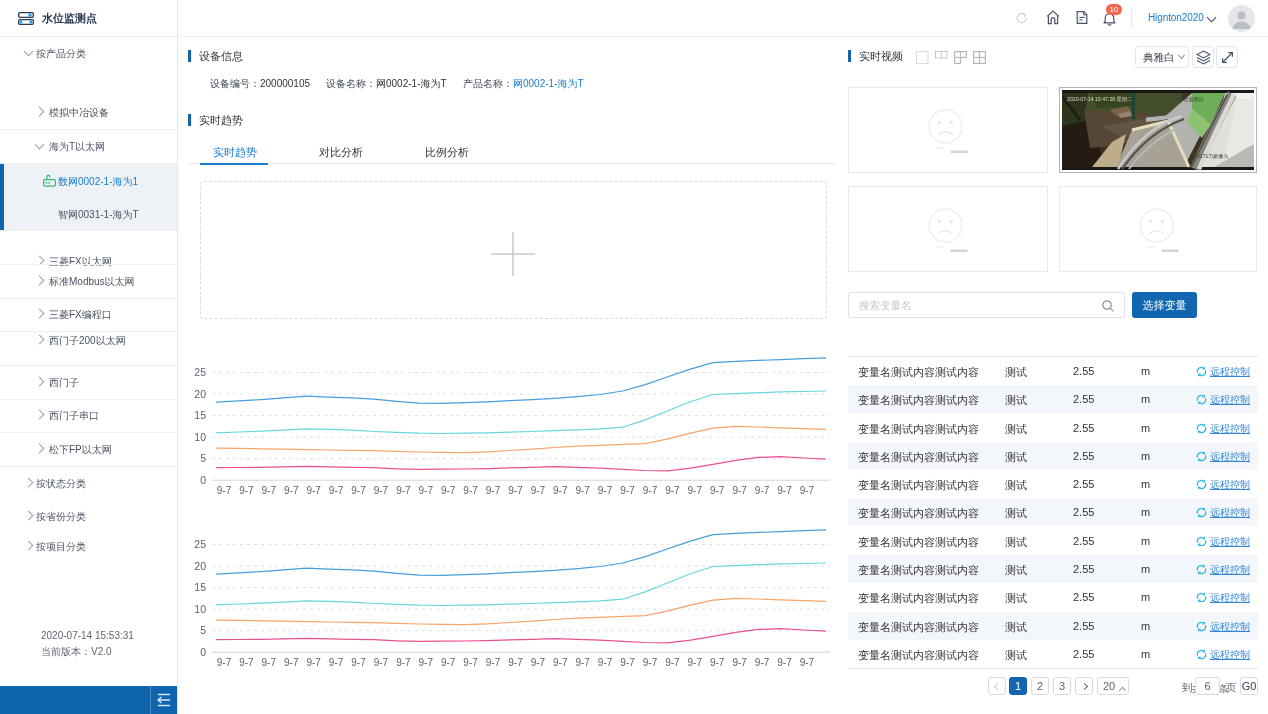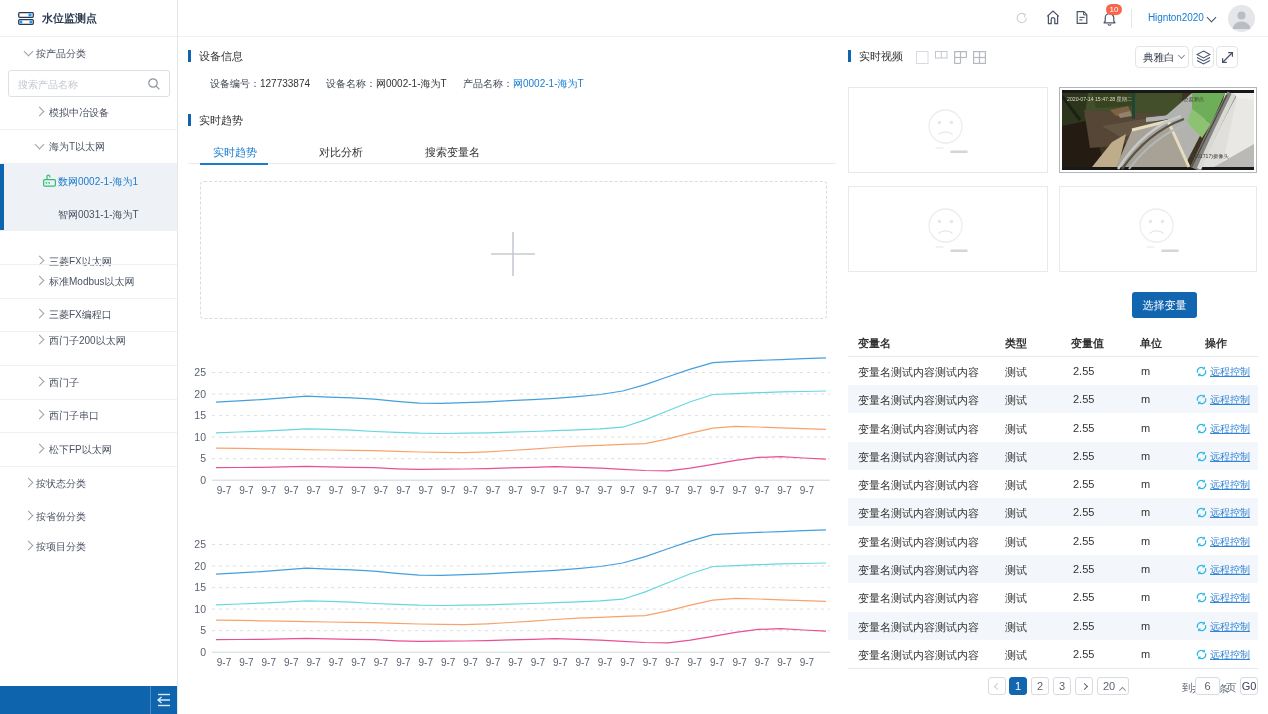--- a/index.html
+++ b/index.html
@@ -55,27 +55,20 @@
       <rect x="0.7" y="0.7" width="14.6" height="4.6" rx="1" fill="none" stroke="#2b3a52" stroke-width="1.3"></rect>
       <rect x="0.7" y="7.7" width="14.6" height="4.6" rx="1" fill="none" stroke="#2b3a52" stroke-width="1.3"></rect>
       <rect x="10.5" y="1.6" width="3" height="2.8" fill="#2196f3"></rect>
       <rect x="1.6" y="8.6" width="2.6" height="2.8" fill="#2196f3"></rect>
       <rect x="11.5" y="8.6" width="2.6" height="2.8" fill="#2196f3"></rect>
     </svg>
     <div id="sb-title">水位监测点</div>
   </div>
 
   <div class="trow" style="top:47px"><span class="chev d" style="margin:0 4px 2px 25px"></span>按产品分类</div>
-  <div id="sb-search">
-    <span>搜索产品名称</span>
-    <svg class="abs" style="right:8px;top:6px" width="14" height="14" viewBox="0 0 14 14">
-      <circle cx="6" cy="6" r="4.2" fill="none" stroke="#8b93a0" stroke-width="1.2"></circle>
-      <line x1="9.2" y1="9.2" x2="12.4" y2="12.4" stroke="#8b93a0" stroke-width="1.2"></line>
-    </svg>
-  </div>
 
   <div class="trow" style="top:106px"><span class="chev r" style="margin:0 6px 1px 36px"></span>模拟中冶设备</div>
   <div class="sep" style="top:129px"></div>
   <div class="trow" style="top:140px"><span class="chev d" style="margin:0 6px 2px 36px"></span>海为T以太网</div>
   <div class="sep" style="top:163px"></div>
 
   <div id="sel-block"></div>
   <div id="sel-bar"></div>
   <svg class="abs" style="left:43px;top:174px" width="13" height="13" viewBox="0 0 13 13">
     <rect x="0.6" y="5.6" width="11.8" height="6.5" rx="1.2" fill="none" stroke="#2fbf71" stroke-width="1.2"></rect>
@@ -99,20 +92,21 @@
   <div class="sep" style="top:399px"></div>
   <div class="trow" style="top:409px"><span class="chev r" style="margin:0 6px 1px 36px"></span>西门子串口</div>
   <div class="sep" style="top:432px"></div>
   <div class="trow" style="top:443px"><span class="chev r" style="margin:0 6px 1px 36px"></span>松下FP以太网</div>
   <div class="sep" style="top:466px"></div>
 
   <div class="trow" style="top:477px"><span class="chev r" style="margin:0 4px 1px 25px"></span>按状态分类</div>
   <div class="trow" style="top:510px"><span class="chev r" style="margin:0 4px 1px 25px"></span>按省份分类</div>
   <div class="trow" style="top:540px"><span class="chev r" style="margin:0 4px 1px 25px"></span>按项目分类</div>
 
+  <div id="sb-time">2020-07-14 15:53:31<br>当前版本：V2.0</div>
 
   <div id="sb-foot">
     <div class="vline"></div>
     <svg class="abs" style="left:156px;top:7px" width="16" height="14" viewBox="0 0 16 14">
       <line x1="2" y1="1.5" x2="14" y2="1.5" stroke="#fff" stroke-opacity=".85" stroke-width="1.4"></line>
       <line x1="2" y1="12.5" x2="14" y2="12.5" stroke="#fff" stroke-opacity=".85" stroke-width="1.4"></line>
       <path d="M5.5 4 L2 7 L5.5 10 M2 7 L14 7" fill="none" stroke="#fff" stroke-opacity=".85" stroke-width="1.4"></path>
     </svg>
   </div>
 </div>
@@ -140,29 +134,29 @@
 <div class="abs" style="left:1148px;top:12px;font-size:10px;color:#1a7dd0;letter-spacing:-0.1px">Hignton2020</div>
 <span class="chev d" style="position:absolute;left:1208px;top:14px;border-color:#4a5160"></span>
 <div class="abs" style="left:1228px;top:5px;width:27px;height:27px;border-radius:50%;background:#e4e6e9;overflow:hidden">
   <svg width="27" height="27" viewBox="0 0 27 27">
     <circle cx="13.5" cy="10.5" r="4" fill="#b9bdc4"></circle>
     <path d="M4.5 24 A9 7.5 0 0 1 22.5 24 Z" fill="#b9bdc4"></path>
   </svg>
 </div>
 
 <div class="stitle" style="left:199px;top:49px">设备信息</div>
-<div class="abs" style="left:210px;top:77px;font-size:10px;color:#424a56;white-space:nowrap">设备编号：<span style="color:#333">127733874</span></div>
+<div class="abs" style="left:210px;top:77px;font-size:10px;color:#424a56;white-space:nowrap">设备编号：<span style="color:#333">200000105</span></div>
     <div class="abs" style="left:326px;top:77px;font-size:10px;color:#424a56;white-space:nowrap">设备名称：<span style="color:#333">网0002-1-海为T</span></div>
     <div class="abs" style="left:463px;top:77px;font-size:10px;color:#424a56;white-space:nowrap">产品名称：<span style="color:#1a7dd0">网0002-1-海为T</span></div>
 
 <div class="stitle" style="left:199px;top:113px">实时趋势</div>
 <div class="abs" style="left:188px;top:163px;width:648px;height:1px;background:#e8eaed"></div>
 <div class="tab" style="left:213px;color:#1a7dd0">实时趋势</div>
 <div class="tab" style="left:319px">对比分析</div>
-<div class="tab" style="left:425px">搜索变量名</div>
+<div class="tab" style="left:425px">比例分析</div>
 <div class="abs" style="left:200px;top:163px;width:68px;height:2px;background:#1a7dd0"></div>
 
 <div class="abs" style="left:200px;top:181px;width:627px;height:138px;border:1px dashed #d8dbdf;border-radius:4px"></div>
 <svg class="abs" style="left:489px;top:230px" width="48" height="48" viewBox="0 0 48 48">
   <line x1="24" y1="2" x2="24" y2="46" stroke="#c6cad1" stroke-width="1.6"></line>
   <line x1="2" y1="24" x2="46" y2="24" stroke="#c6cad1" stroke-width="1.6"></line>
 </svg>
 
 <div id="chart1" class="abs" style="left:188px;top:352px"><svg width="648" height="152" viewBox="0 0 648 152">
 <line x1="24" y1="128.2" x2="642" y2="128.2" stroke="#d1d5da" stroke-width="1"></line>
@@ -351,29 +345,29 @@
 <path d="M152 77 L192 54 L192 77 Z" fill="#bab9b5"></path>
 <path d="M167 3 L192 3 L192 10 L175 8 Z" fill="#f1f0ec"></path>
 <path d="M170 4 C 161 20 148 46 133 79" stroke="#85857f" stroke-width="10" fill="none"></path>
 <path d="M172 4 C 164 20 151 46 137 79" stroke="#d8d8d4" stroke-width="4.5" fill="none"></path>
 <path d="M165 5 C 156 23 144 48 129 78" stroke="#4c4b47" stroke-width="1.5" fill="none"></path>
 <text x="5" y="11" font-size="5.2" fill="#dfddd0" font-family="Liberation Sans, sans-serif">2020-07-14 15:47:28 星期二</text>
 <text x="116" y="11" font-size="5.2" fill="#39412f" font-family="Liberation Sans, sans-serif">水位监测点</text>
 <text x="128" y="68" font-size="5.2" fill="#41413b" font-family="Liberation Sans, sans-serif">NT01717)摄像头</text>
 </svg></div>
 
+<div class="abs" style="left:848px;top:292px;width:277px;height:26px;border:1px solid #dcdfe4;border-radius:3px">
+  <span style="position:absolute;left:10px;top:6px;font-size:10.5px;color:#c3c8cf">搜索变量名</span>
+  <svg class="abs" style="right:9px;top:6px" width="14" height="14" viewBox="0 0 14 14">
+    <circle cx="6" cy="6" r="4.2" fill="none" stroke="#8b93a0" stroke-width="1.2"></circle>
+    <line x1="9.2" y1="9.2" x2="12.4" y2="12.4" stroke="#8b93a0" stroke-width="1.2"></line>
+  </svg>
+</div>
 <div class="abs" style="left:1132px;top:292px;width:65px;height:26px;background:#1266b0;border-radius:3px;color:#fff;font-size:11px;text-align:center;line-height:26px">选择变量</div>
 
-<div class="abs" style="left:848px;top:330px;width:410px;height:26px;font-size:11px;font-weight:700;color:#333">
-  <span class="abs" style="left:10px;top:6px">变量名</span>
-      <span class="abs" style="left:157px;top:6px">类型</span>
-      <span class="abs" style="left:223px;top:6px">变量值</span>
-      <span class="abs" style="left:292px;top:6px">单位</span>
-      <span class="abs" style="left:357px;top:6px">操作</span>
-</div>
 <div class="abs" style="left:848px;top:356px;width:410px;height:1px;background:#e8eaed"></div>
 <div class="abs" style="left:848px;top:668px;width:410px;height:1px;background:#e8eaed"></div>
 <div id="tbody">
       <div class="trowt" style="top:357px;height:28px">
 <span class="c1">变量名测试内容测试内容</span>
         <span class="c2">测试</span>
         <span class="c3">2.55</span>
         <span class="c4">m</span>
 <svg class="abs" style="left:348px;top:9px" width="11" height="11" viewBox="0 0 11 11">
           <path d="M1.6 6.8 A 4 4 0 0 1 8.2 2.6" fill="none" stroke="#29b8e4" stroke-width="1.2"></path>

